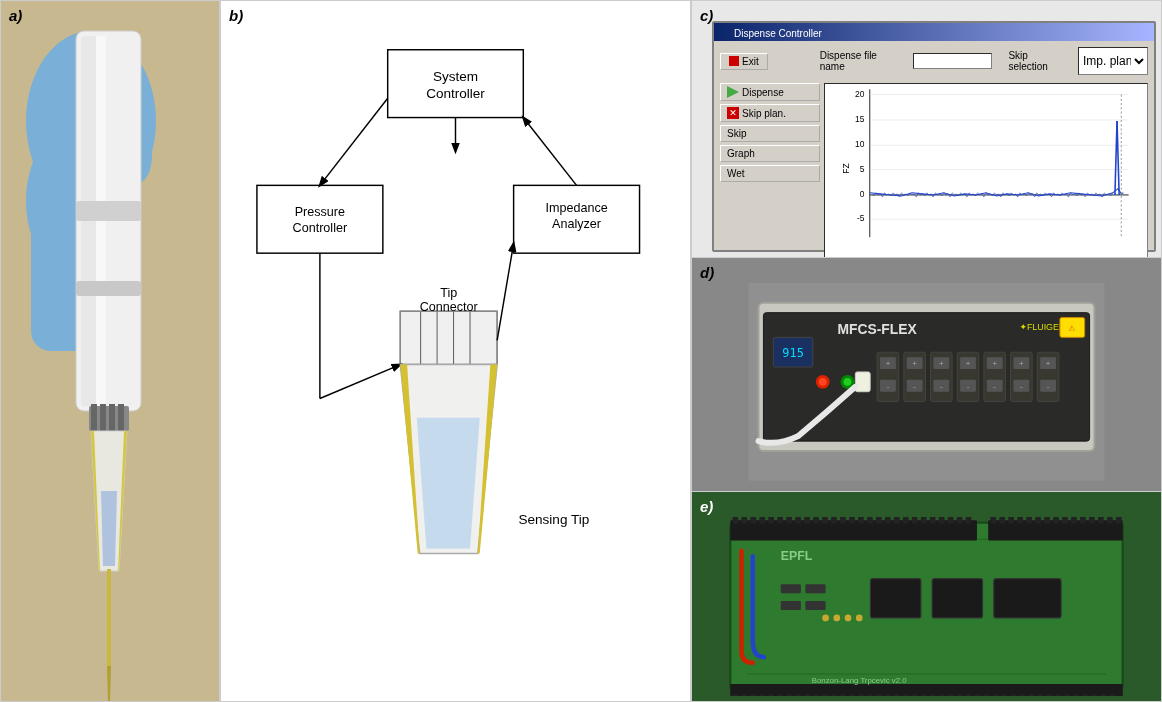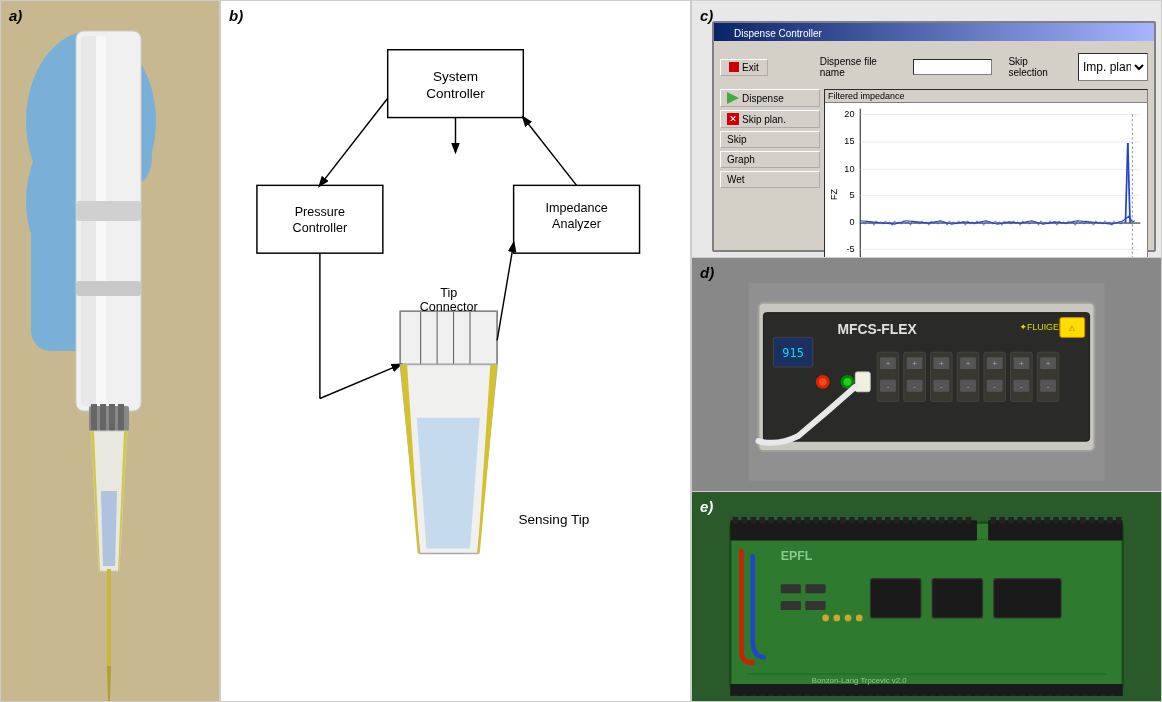--- a/index.html
+++ b/index.html
@@ -88,21 +88,20 @@
       grid-template-columns: 100px 1fr;
       gap: 4px;
     }
 
     .ui-top-row {
       grid-column: 1 / 3;
       display: flex;
       align-items: center;
       gap: 8px;
       margin-bottom: 4px;
-      margin-top: 6px;
     }
 
     .ui-exit-btn {
       background: #d4d0c8;
       border: 1px outset #fff;
       padding: 2px 8px;
       font-size: 10px;
       display: flex;
       align-items: center;
       gap: 3px;
@@ -381,21 +380,20 @@
             </button>
             <button class="ui-btn">
               <span>Graph</span>
             </button>
             <button class="ui-btn">
               <span>Wet</span>
             </button>
           </div>
 
           <div class="ui-chart-area">
-            <div class="chart-title">Filtered impedance</div>
             <div class="chart-inner">
               <svg width="100%" height="100%" viewBox="0 0 280 150">
 
                 <line x1="30" y1="5" x2="30" y2="145" stroke="#000" stroke-width="0.8"></line>
 
                 <line x1="30" y1="105" x2="275" y2="105" stroke="#000" stroke-width="0.8"></line>
 
                 <text x="25" y="12" text-anchor="end" font-size="8" font-family="Arial">20</text>
                 <text x="25" y="36" text-anchor="end" font-size="8" font-family="Arial">15</text>
                 <text x="25" y="60" text-anchor="end" font-size="8" font-family="Arial">10</text>

